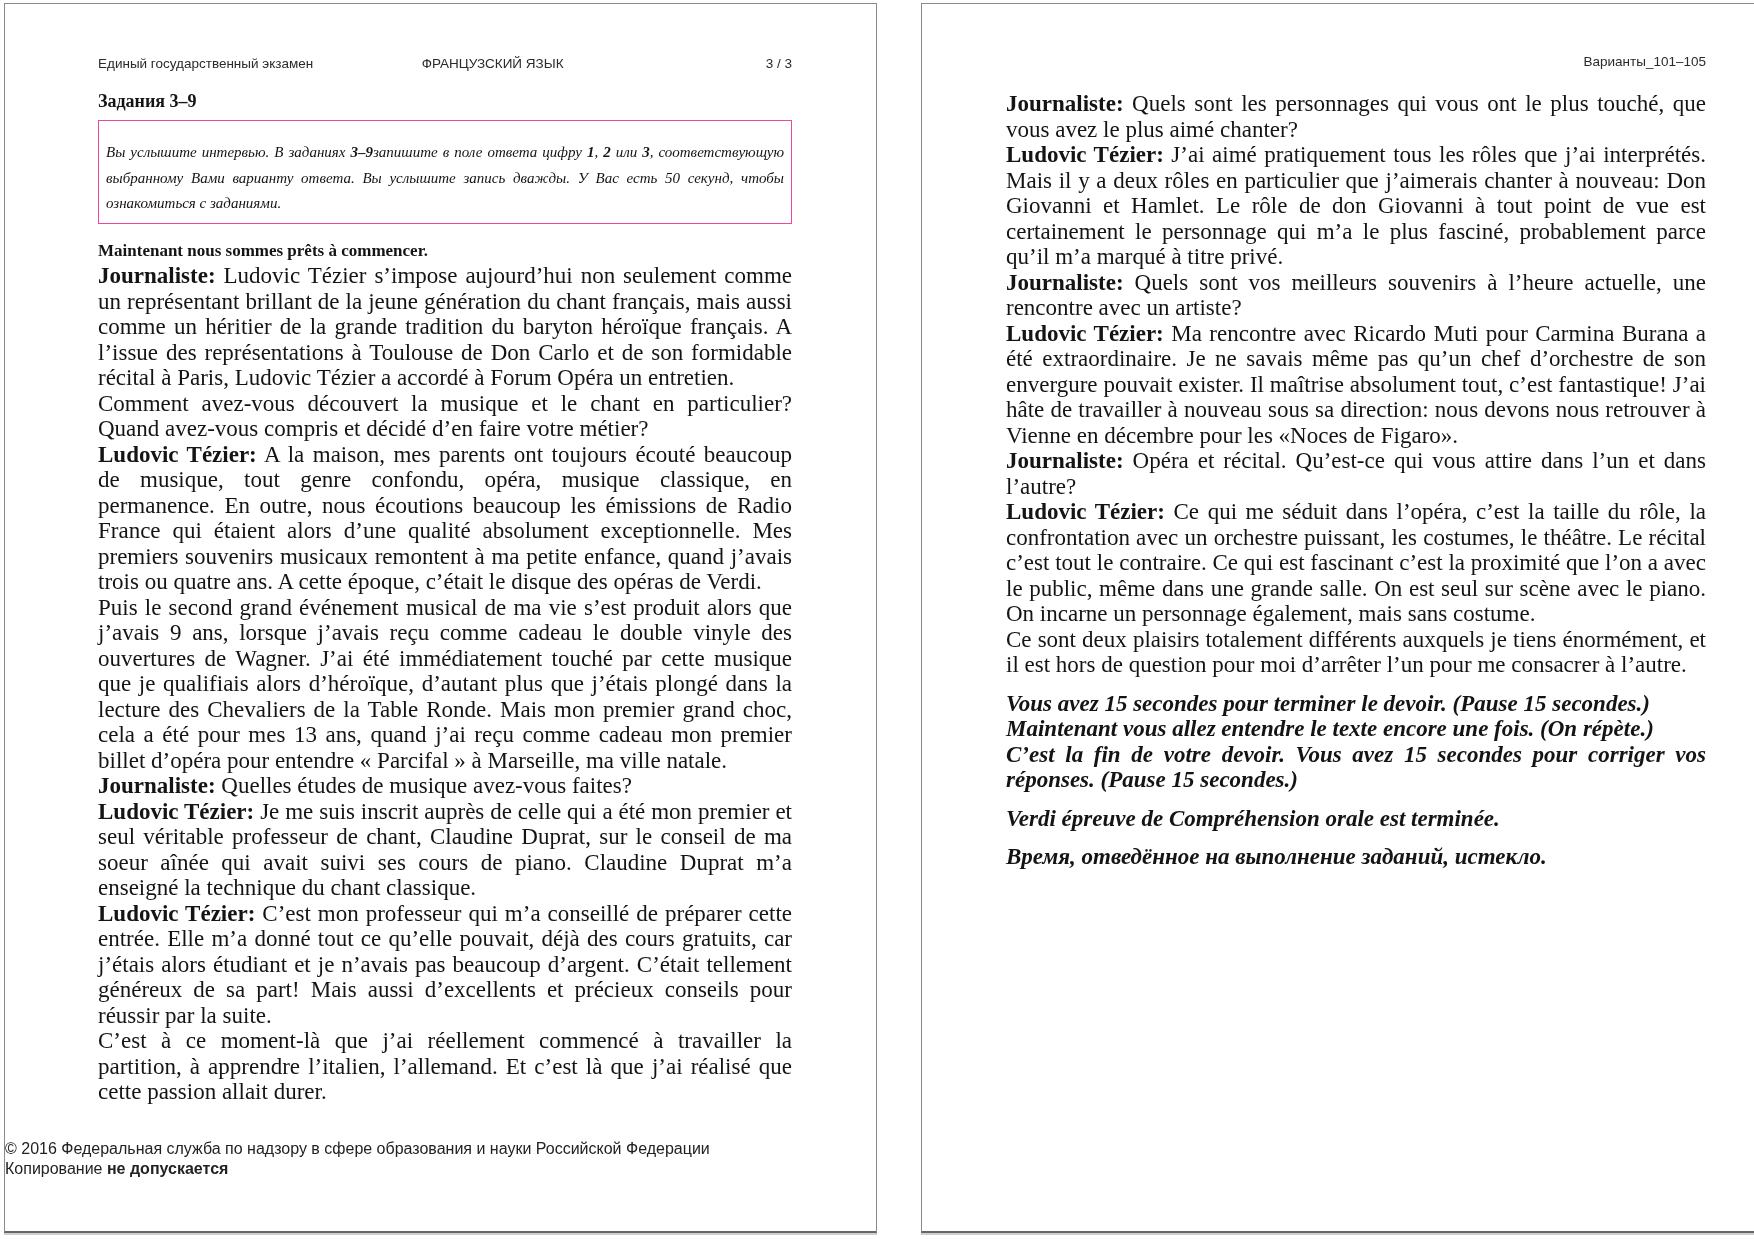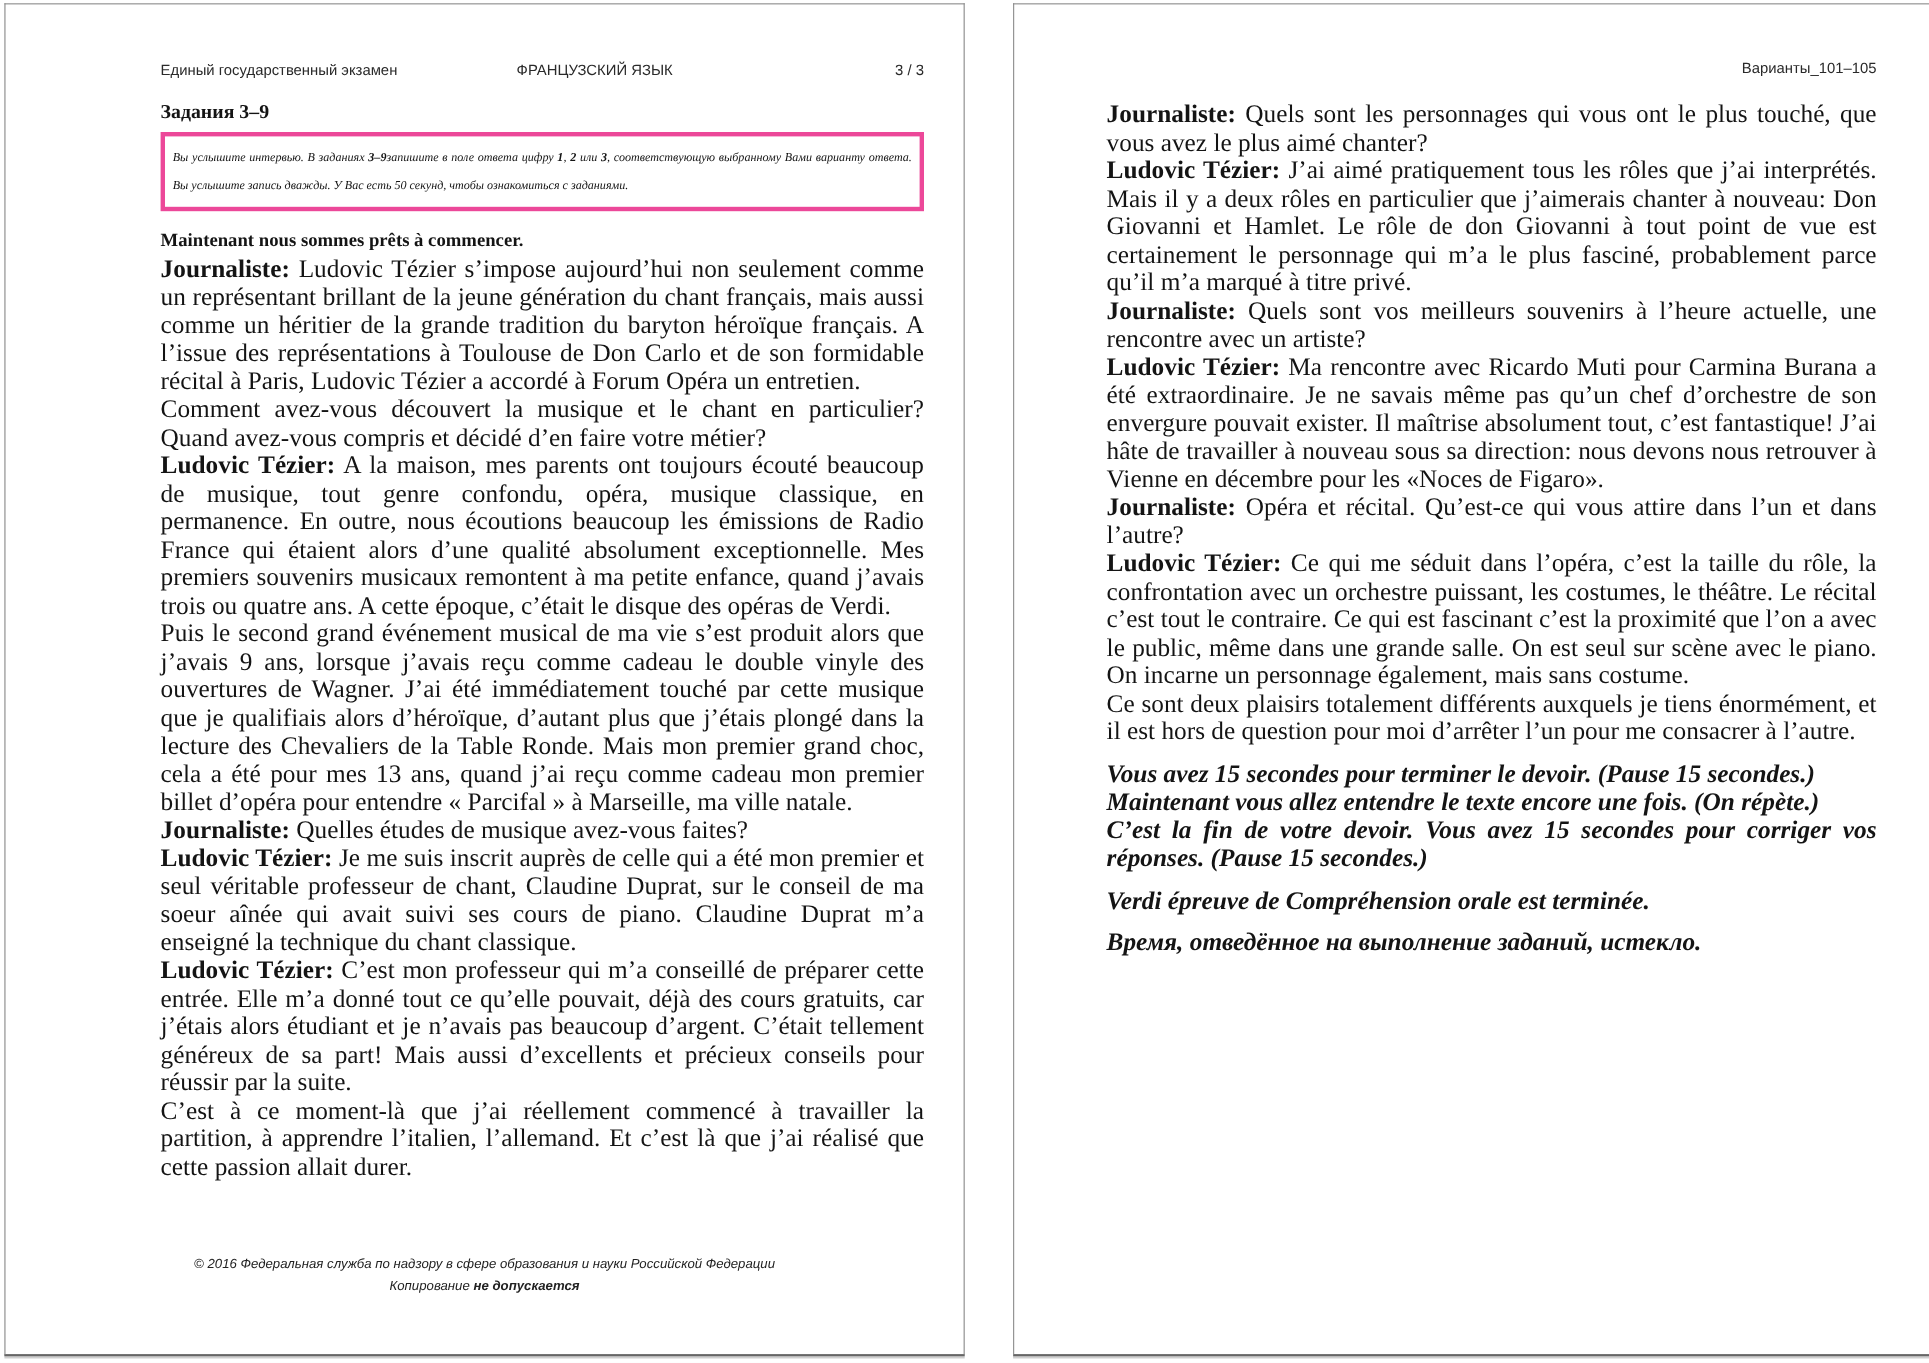--- a/index.html
+++ b/index.html
@@ -4,44 +4,44 @@
 <style>
   html,body{margin:0;padding:0;background:#f4f4f4;}
   .spread{position:relative;width:1754px;height:1239px;background:#ffffff;
           font-family:"Liberation Serif",serif;color:#141414;overflow:hidden;}
   .page{position:absolute;top:3px;height:1230px;background:#fff;
         border:1px solid #8a8a8a;border-bottom:2px solid #666;box-sizing:border-box;
         box-shadow:0 2px 0 #cfcfcf;}
   .page-left{left:4px;width:873px;}
   .page-right{left:921px;width:874px;}
 
-  .left-content{position:absolute;left:93px;top:52px;width:694px;margin-left:48px;}
+  .left-content{position:absolute;left:93px;top:52px;width:694px;}
   .right-content{position:absolute;left:84px;top:50px;width:700px;}
 
   .page-header{display:flex;justify-content:space-between;align-items:baseline;
                font-family:"Liberation Sans",sans-serif;font-size:13.5px;color:#2a2a2a;}
   .page-header .center{flex:1;text-align:center;}
   .page-header .right{width:120px;text-align:right;}
 
   .right-header{font-family:"Liberation Sans",sans-serif;font-size:13.5px;color:#2a2a2a;
                 text-align:right;margin:0 0 22px 0;}
 
   .tasks-heading{font-size:18px;font-weight:bold;margin:20px 0 8px 0;}
 
-  .instruction-box{border:4px solid #ec4899;padding:7px 7px 6px 7px;
-                   font-style:italic;font-size:11px;line-height:25.5px;text-align:justify;}
+  .instruction-box{border:1px solid #ec4899;padding:19px 7px 6px 7px;
+                   font-style:italic;font-size:15px;line-height:25.5px;text-align:justify;}
 
   .p{margin:0;font-size:23px;line-height:25.5px;text-align:justify;}
   .bold{font-weight:bold;}
   .gap{margin-top:13px;font-style:italic;}
   .ready-line{font-weight:bold;font-size:17px;line-height:25.5px;margin:14px 0 0 0;}
   .interview-title{font-size:17px;font-weight:bold;text-align:center;margin:13px 0 13px 0;}
 
-  .page-footer{position:absolute;left:0;bottom:52px;width:100%;text-align:center;
-               font-family:"Liberation Sans",sans-serif;font-size:12px;line-height:20px;color:#222;font-style:italic;}
+  .page-footer{position:absolute;left:0;bottom:52px;width:100%;text-align:left;
+               font-family:"Liberation Sans",sans-serif;font-size:16px;line-height:20px;color:#222;}
 </style>
 </head>
 <body>
 
 <div class="spread">
 
   <section class="page page-left">
     <div class="left-content">
 
       <header class="page-header">

